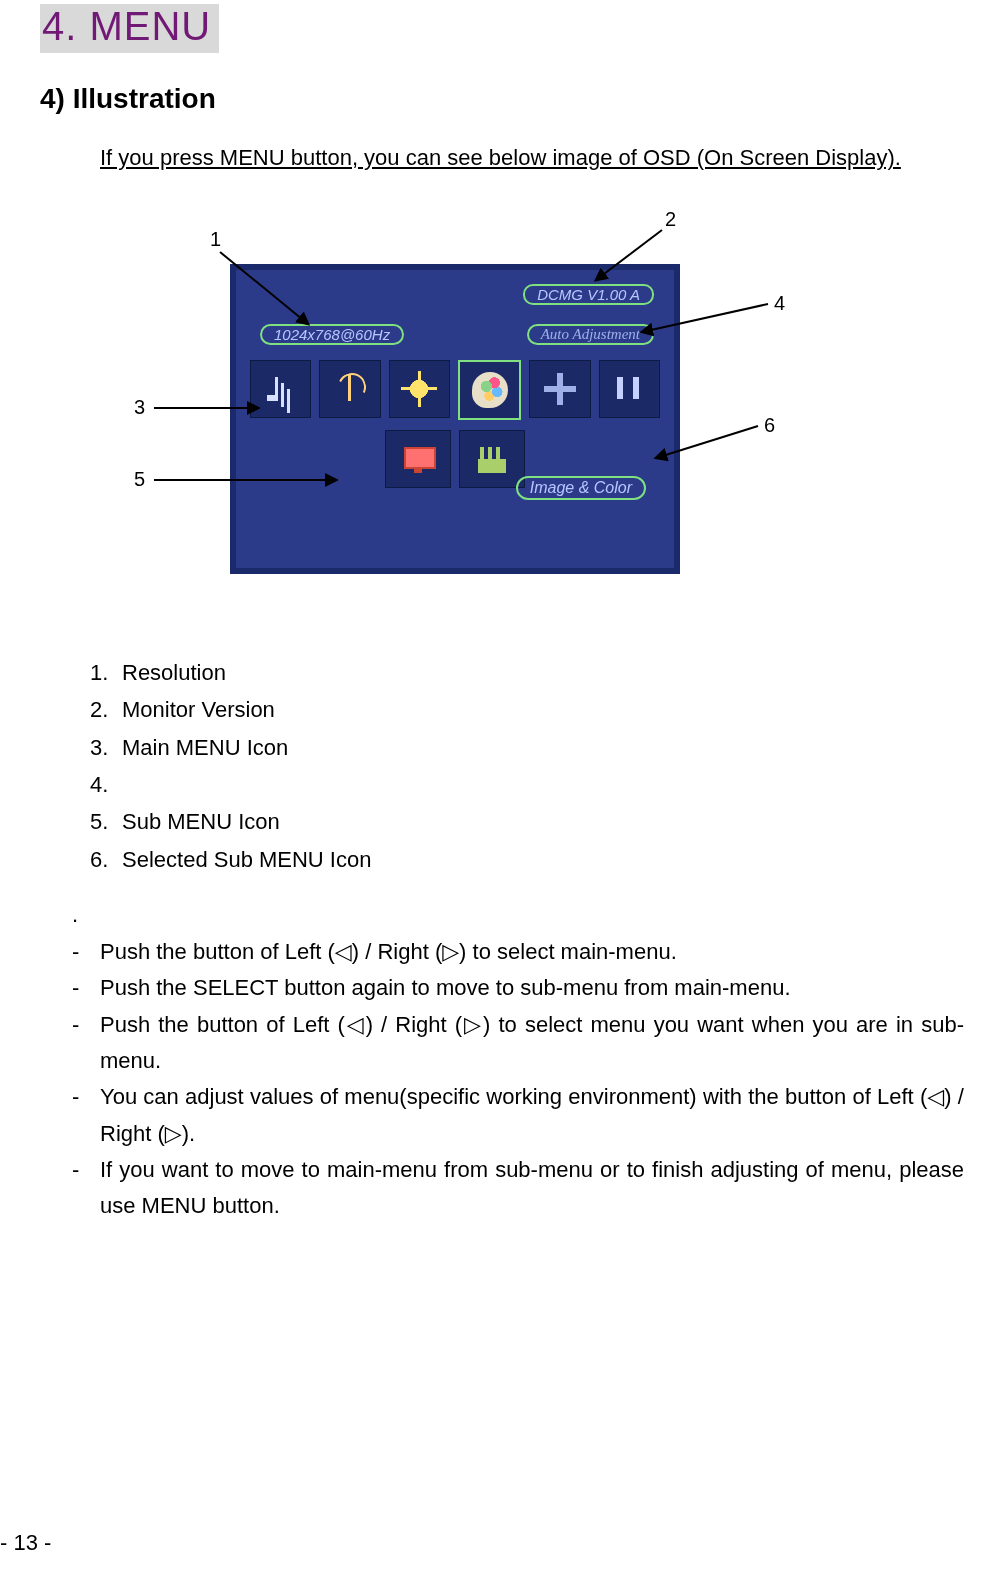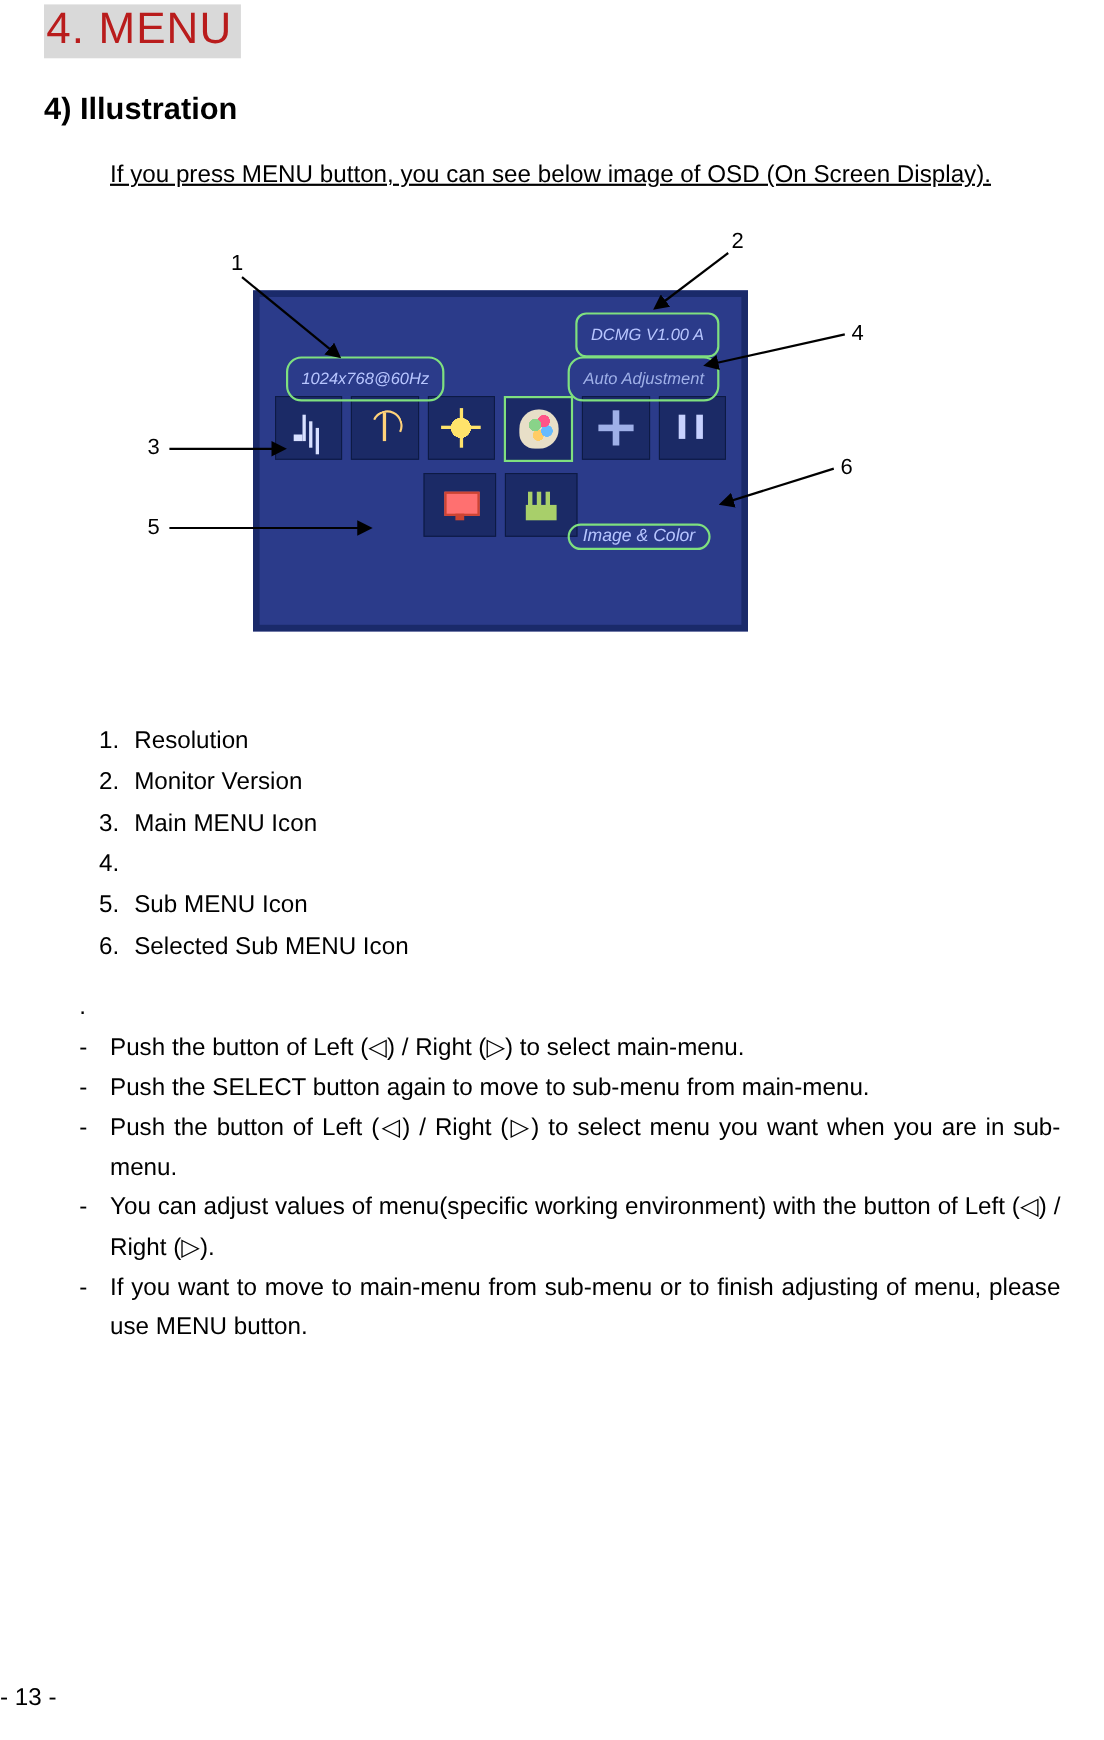--- a/index.html
+++ b/index.html
@@ -1,28 +1,28 @@
 <!DOCTYPE html>
 <html><head>
 <meta charset="utf-8">
 <style>
   html,body{margin:0;padding:0;background:#fff;color:#000;font-family:Arial,"Helvetica Neue",Helvetica,sans-serif;}
   .page{width:1004px;height:1582px;position:relative;box-sizing:border-box;padding:0 40px;}
-  .sec-title{font-size:40px;font-weight:400;color:#b91c1c;background:#d9d9d9;display:inline-block;padding:0 8px 4px 2px;margin-top:4px;letter-spacing:1px;}
+  .sec-title{font-size:40px;font-weight:400;color:#701a75;background:#d9d9d9;display:inline-block;padding:0 8px 4px 2px;margin-top:4px;letter-spacing:1px;}
   .sub-title{font-size:28px;font-weight:bold;margin-top:30px;}
   .intro{font-size:22px;margin-top:28px;margin-left:60px;line-height:1.4;text-decoration:underline;}
   .diagram-wrap{position:relative;margin-top:30px;height:420px;}
   .callout{position:absolute;font-size:20px;}
   
   .osd{position:absolute;left:190px;top:60px;width:450px;height:310px;background:#2b3b8a;border:6px solid #1a2a6a;box-sizing:border-box;}
   .osd-top{position:relative;height:90px;}
-  .pill{position:absolute;font-size:15px;color:#b8c6ff;font-style:italic;padding:10px 12px;border:2px solid #7fe07f;border-radius:14px;white-space:nowrap;}
+  .pill{position:absolute;font-size:15px;color:#b8c6ff;font-style:italic;padding:0 12px;border:2px solid #7fe07f;border-radius:14px;white-space:nowrap;}
   .pill.version{right:20px;top:14px;border-radius:10px;}
   .pill.res{left:24px;top:54px;}
-  .pill.auto{right:20px;top:54px;color:#9fb0e8;}
+  .pill.auto{right:20px;top:54px;color:#9fb0e8;font-family:Liberation Serif, serif;}
   .menu-rows{margin:0 14px;}
   .menu-row{display:flex;gap:8px;margin-bottom:10px;}
   .cell{flex:1;height:56px;background:#1b2a66;border:1px solid #0d1a44;display:flex;align-items:center;justify-content:center;}
   .cell.sel{border:2px solid #7fe07f;}
   .ico{width:36px;height:36px;position:relative;}
   
   .ico.signal::before{content:"";position:absolute;left:4px;top:24px;width:8px;height:6px;background:#d8e0ff;}
   .ico.signal::after{content:"";position:absolute;left:12px;top:6px;width:3px;height:24px;background:#d8e0ff;box-shadow:6px 6px 0 0 #d8e0ff,12px 12px 0 0 #d8e0ff;}
   .ico.antenna::before{content:"";position:absolute;left:16px;top:4px;width:3px;height:26px;background:#ffd27a;}
   .ico.antenna::after{content:"";position:absolute;left:6px;top:2px;width:24px;height:24px;border:2px solid #ffd27a;border-radius:50%;border-bottom-color:transparent;border-left-color:transparent;transform:rotate(-20deg);}

